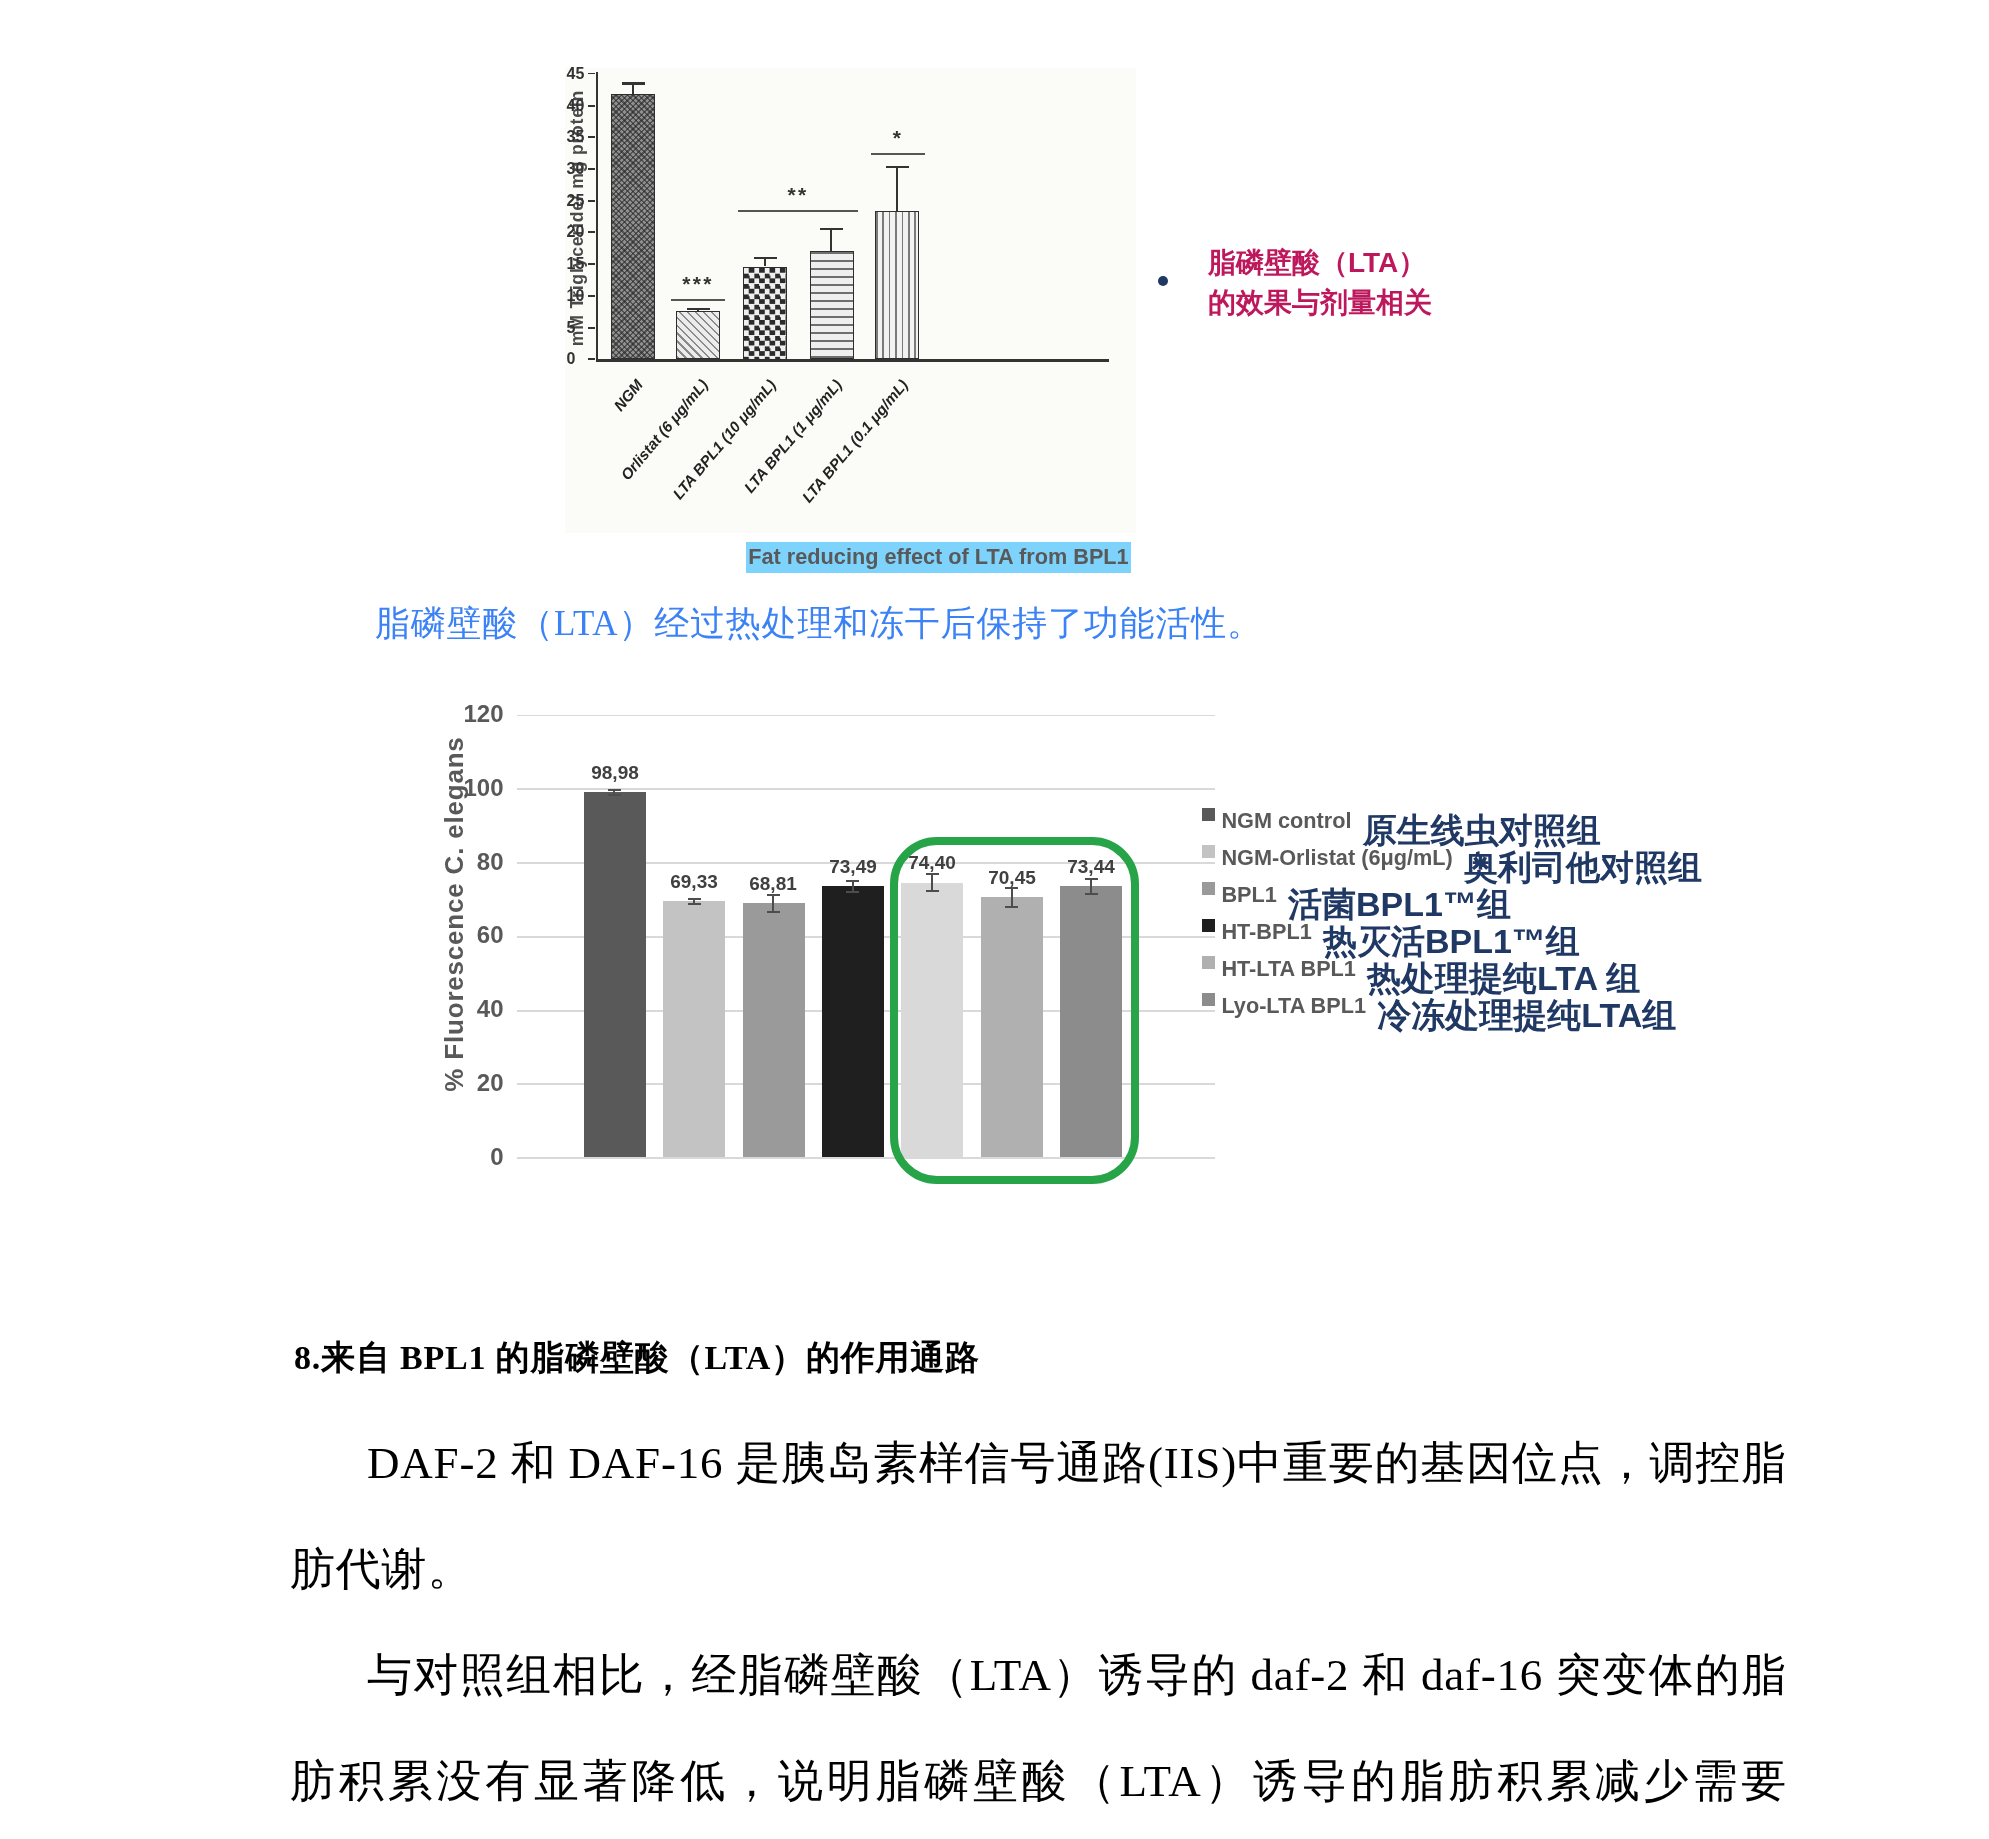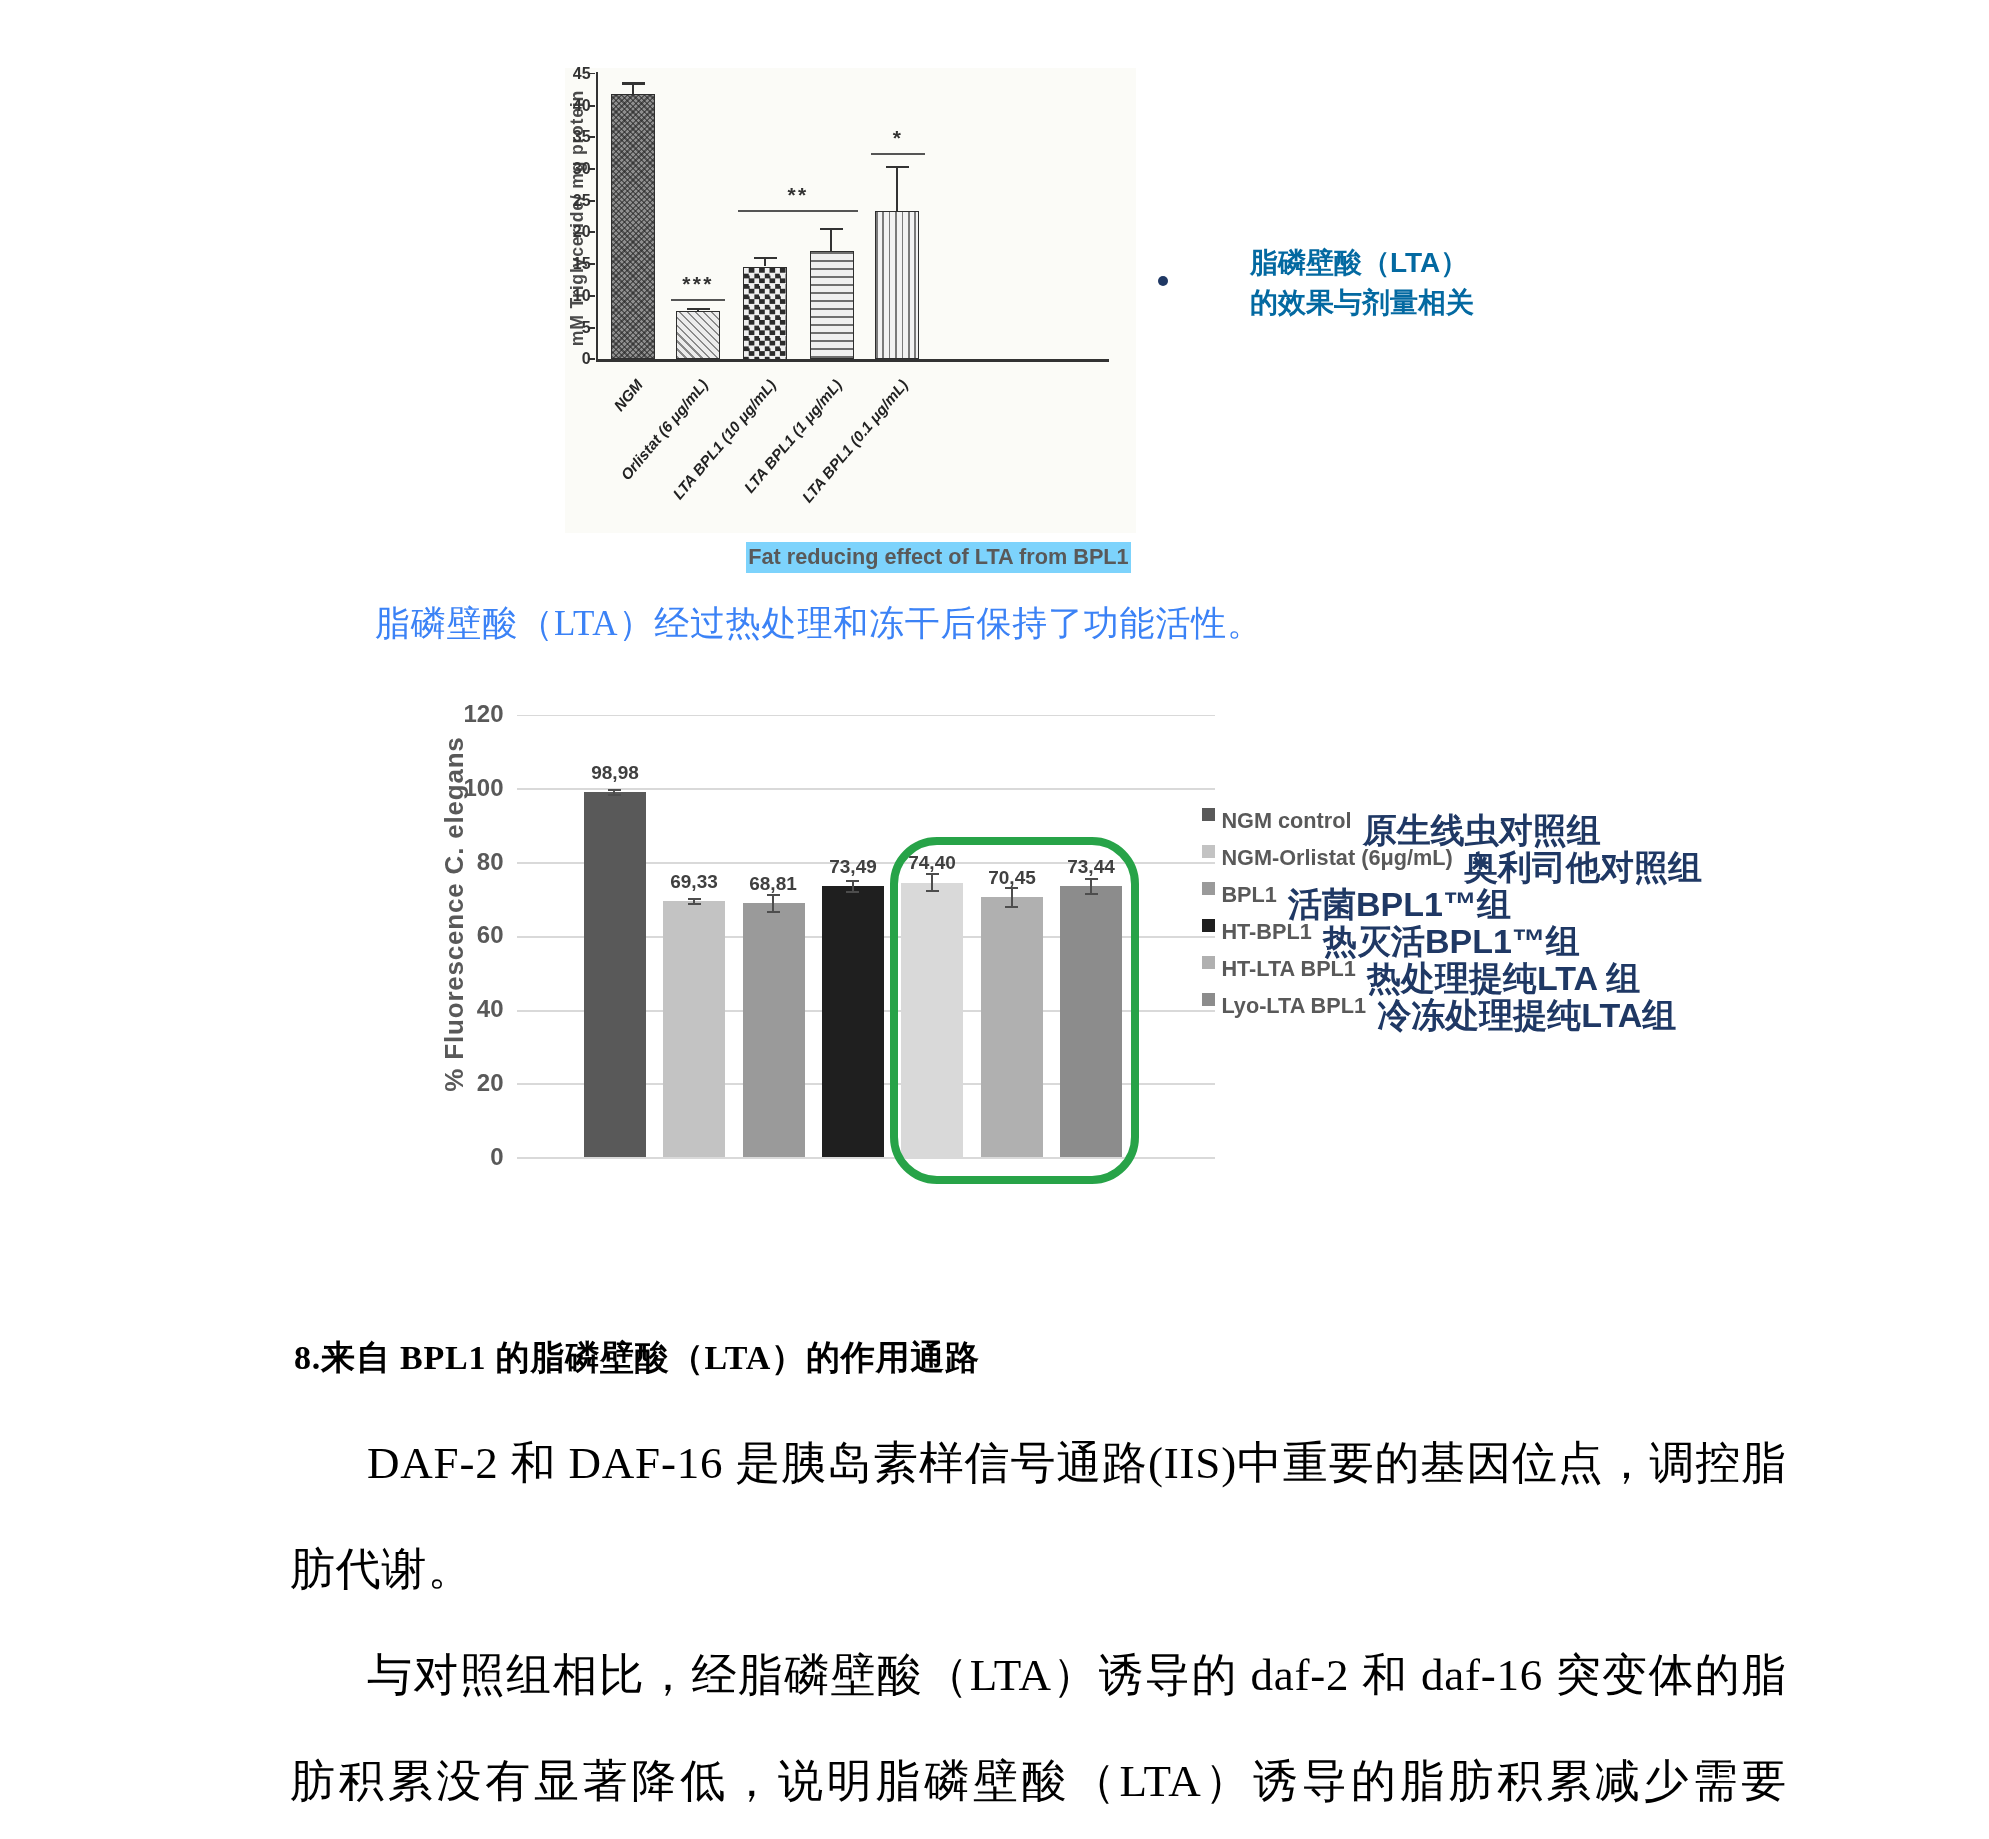--- a/index.html
+++ b/index.html
@@ -6,43 +6,43 @@
   #page{position:relative;width:1989px;height:1840px;background:#ffffff;overflow:hidden;
         font-family:"Liberation Sans","DejaVu Sans",sans-serif;}
 
   
   #chart1{position:absolute;left:565px;top:68px;width:571px;height:465px;background:#fbfbf7;}
   #c1-ylabel{position:absolute;left:-135px;top:138px;width:297px;height:24px;
              transform:rotate(-90deg);text-align:center;font-size:17.6px;font-weight:700;
              color:#4a4a4a;letter-spacing:0.8px;}
   .c1-axis-v{position:absolute;left:30.5px;top:4px;width:2.4px;height:290px;background:#333;}
   .c1-axis-h{position:absolute;left:30.5px;top:291px;width:513px;height:3.2px;background:#333;}
-  .c1-ytick-label{position:absolute;width:24px;text-align:right;font-size:16px;font-weight:700;color:#333;}
+  .c1-ytick-label{position:absolute;width:24px;text-align:left;font-size:16px;font-weight:700;color:#333;}
   .c1-ytick-mark{position:absolute;width:7.2px;height:1.6px;background:#333;}
   .c1-bar{position:absolute;border:1.6px solid #2e2e2e;box-sizing:border-box;}
   .pat0{background-color:#8f8f8f;background-image:
         repeating-linear-gradient(45deg,rgba(35,35,35,.55) 0 1.6px,transparent 1.6px 4px),
         repeating-linear-gradient(-45deg,rgba(35,35,35,.55) 0 1.6px,transparent 1.6px 4px);}
   .pat1{background-color:#ececec;background-image:repeating-linear-gradient(45deg,#8a8a8a 0 1.6px,transparent 1.6px 5.6px);}
   .pat2{background-color:#efefef;background-image:conic-gradient(#2b2b2b 90deg,#efefef 90deg 180deg,#2b2b2b 180deg 270deg,#efefef 270deg);background-size:10.4px 10.4px;}
   .pat3{background-color:#efefef;background-image:repeating-linear-gradient(180deg,#6f6f6f 0 2.4px,transparent 2.4px 8px);}
   .pat4{background-color:#f2f2f2;background-image:repeating-linear-gradient(90deg,#7a7a7a 0 1.6px,transparent 1.6px 6.4px);}
   .c1-err-line{position:absolute;width:2.4px;background:#333;}
   .c1-err-cap{position:absolute;height:2.4px;background:#333;}
   .c1-xlabel{position:absolute;width:201px;text-align:right;font-size:15.2px;font-weight:700;
              font-style:italic;color:#222;transform:rotate(-50deg);transform-origin:right top;}
   .c1-sig-line{position:absolute;height:2.4px;background:#555;}
   .c1-sig-star{position:absolute;text-align:center;font-size:21px;font-weight:700;color:#333;letter-spacing:2.4px;}
   #chart1-title{position:absolute;left:746px;top:542px;width:385px;text-align:center;
                 font-size:21.7px;font-weight:700;color:#595959;background:#7dd3fc;padding:2.4px 0;}
 
   
   #bullet-dot{position:absolute;left:1158px;top:276px;width:10.4px;height:10.4px;border-radius:50%;background:#1f3864;}
-  #bullet-text{position:absolute;left:1250px;top:243px;width:337px;font-size:28px;line-height:40px;
-               font-weight:600;color:#0369a1;font-family:"Liberation Sans","DejaVu Sans",sans-serif;}
+  #bullet-text{position:absolute;left:1208px;top:243px;width:337px;font-size:28px;line-height:40px;
+               font-weight:600;color:#be185d;font-family:"Liberation Sans","DejaVu Sans",sans-serif;}
 
   
   #caption{position:absolute;left:375px;top:600px;width:1083px;font-size:35px;color:#3b82f6;
            font-family:"Liberation Serif","DejaVu Serif",serif;letter-spacing:0.8px;}
 
   
   #chart2{position:absolute;left:425px;top:688px;width:802px;height:513px;background:#ffffff;}
   #c2-ylabel{position:absolute;left:-154px;top:210px;width:367px;height:32px;transform:rotate(-90deg);
              text-align:center;font-size:26px;font-weight:700;color:#595959;letter-spacing:0.8px;}
   .c2-grid{position:absolute;height:1.6px;background:#d9d9d9;}

